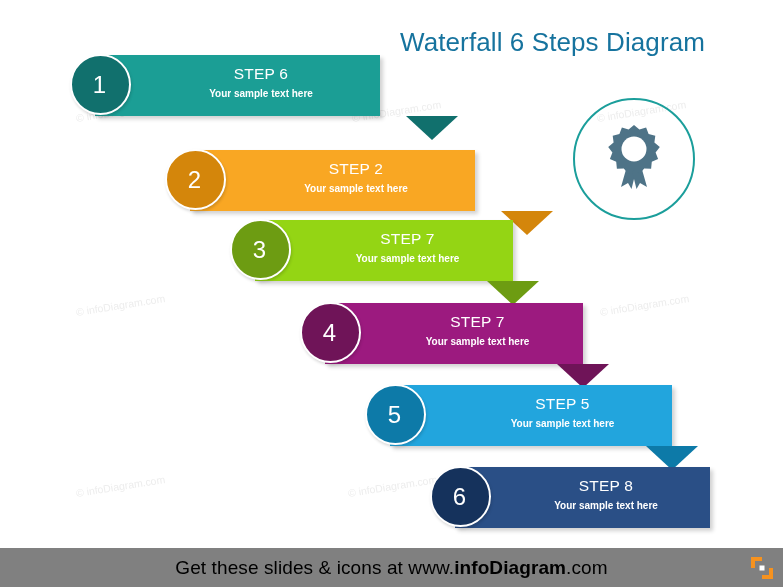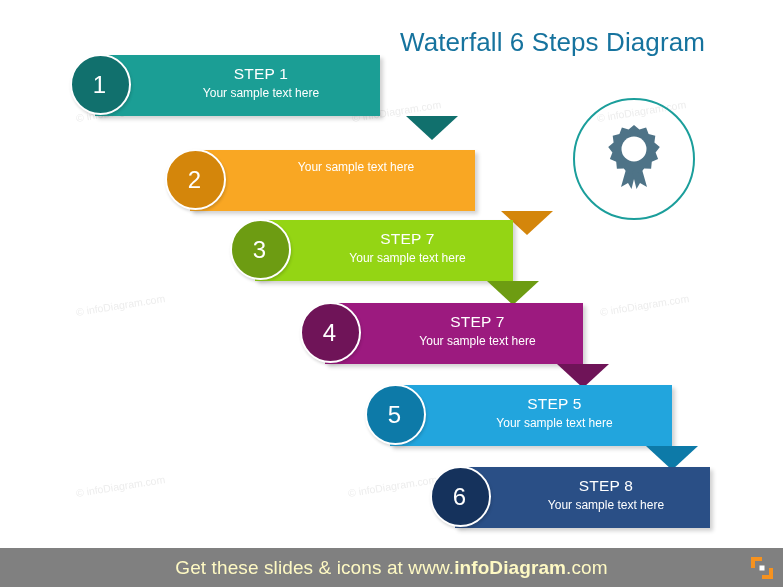--- a/index.html
+++ b/index.html
@@ -96,23 +96,23 @@
     text-align: center;
     color: #ffffff;
   }
   .labels .t1 {
     font-size: 15.5px;
     line-height: 21px;
     font-weight: 400;
     letter-spacing: 0.2px;
   }
   .labels .t2 {
-    font-size: 12px;
+    font-size: 10px;
     line-height: 19px;
-    font-weight: 400;
+    font-weight: 700;
   }
 
   
   #icon-wrap {
     position: absolute;
     left: 573px;
     top: 98px;
     width: 122px;
     height: 122px;
     border-radius: 50%;
@@ -130,21 +130,21 @@
     left: 0;
     bottom: 0;
     width: 783px;
     height: 39px;
     background: #808080;
     display: flex;
     align-items: center;
     justify-content: center;
   }
   #footer-text {
-    color: #fef9c3;
+    color: #000000;
     font-size: 19px;
     white-space: nowrap;
     letter-spacing: 0.1px;
   }
   #footer-text b { font-weight: 700; }
   #logo {
     position: absolute;
     right: 8px;
     top: 50%;
     transform: translateY(-50%);
@@ -167,32 +167,33 @@
   <div class="wm" style="left:76px;  top:487px;">© infoDiagram.com</div>
   <div class="wm" style="left:348px; top:487px;">© infoDiagram.com</div>
 
   <div class="step" style="left:95px; top:55px;">
     <div class="bar" id="bar-1" style="width: 285px; background: rgb(27, 158, 149);"></div>
     <div class="arrow" id="arrow-1" style="left:311px; top:61px; border-top:24px solid #11706d;"></div>
     <div class="circ" id="circ-1" style="background: rgb(17, 112, 109);">
       <span class="num">1</span>
     </div>
     <div class="labels" style="left:47px; width:238px;">
-      <div class="t1">STEP 1</div>
+      <div class="t1">STEP 6</div>
       <div class="t2">Your sample text here</div>
     </div>
   </div>
 
   <div class="step" style="left:190px; top:150px;">
     <div class="bar" id="bar-2" style="width: 285px; background: rgb(249, 167, 35);"></div>
     <div class="arrow" id="arrow-2" style="left:311px; top:61px; border-top:24px solid #d4860b;"></div>
     <div class="circ" id="circ-2" style="background: rgb(212, 134, 11);">
       <span class="num">2</span>
     </div>
     <div class="labels" style="left:47px; width:238px;">
+      <div class="t1">STEP 2</div>
       <div class="t2">Your sample text here</div>
     </div>
   </div>
 
   <div class="step" style="left:255px; top:220px;">
     <div class="bar" id="bar-3" style="width: 258px; background: rgb(148, 213, 20);"></div>
     <div class="arrow" id="arrow-3" style="left:232px; top:61px; border-top:24px solid #6d9c12;"></div>
     <div class="circ" id="circ-3" style="background: rgb(109, 156, 18);">
       <span class="num">3</span>
     </div>
@@ -213,21 +214,21 @@
       <div class="t2">Your sample text here</div>
     </div>
   </div>
 
   <div class="step" style="left:390px; top:385px;">
     <div class="bar" id="bar-5" style="width: 282px; background: rgb(34, 165, 221);"></div>
     <div class="arrow" id="arrow-5" style="left:256px; top:61px; border-top:24px solid #0d7aa8;"></div>
     <div class="circ" id="circ-5" style="background: rgb(13, 122, 168);">
       <span class="num">5</span>
     </div>
-    <div class="labels" style="left:47px; width:235px;">
+    <div class="labels" style="left:55px; width:235px;">
       <div class="t1">STEP 5</div>
       <div class="t2">Your sample text here</div>
     </div>
   </div>
 
   <div class="step" style="left:455px; top:467px;">
     <div class="bar" id="bar-6" style="width: 255px; background: rgb(42, 79, 134);"></div>
     <div class="circ" id="circ-6" style="background: rgb(21, 50, 92);">
       <span class="num">6</span>
     </div>

